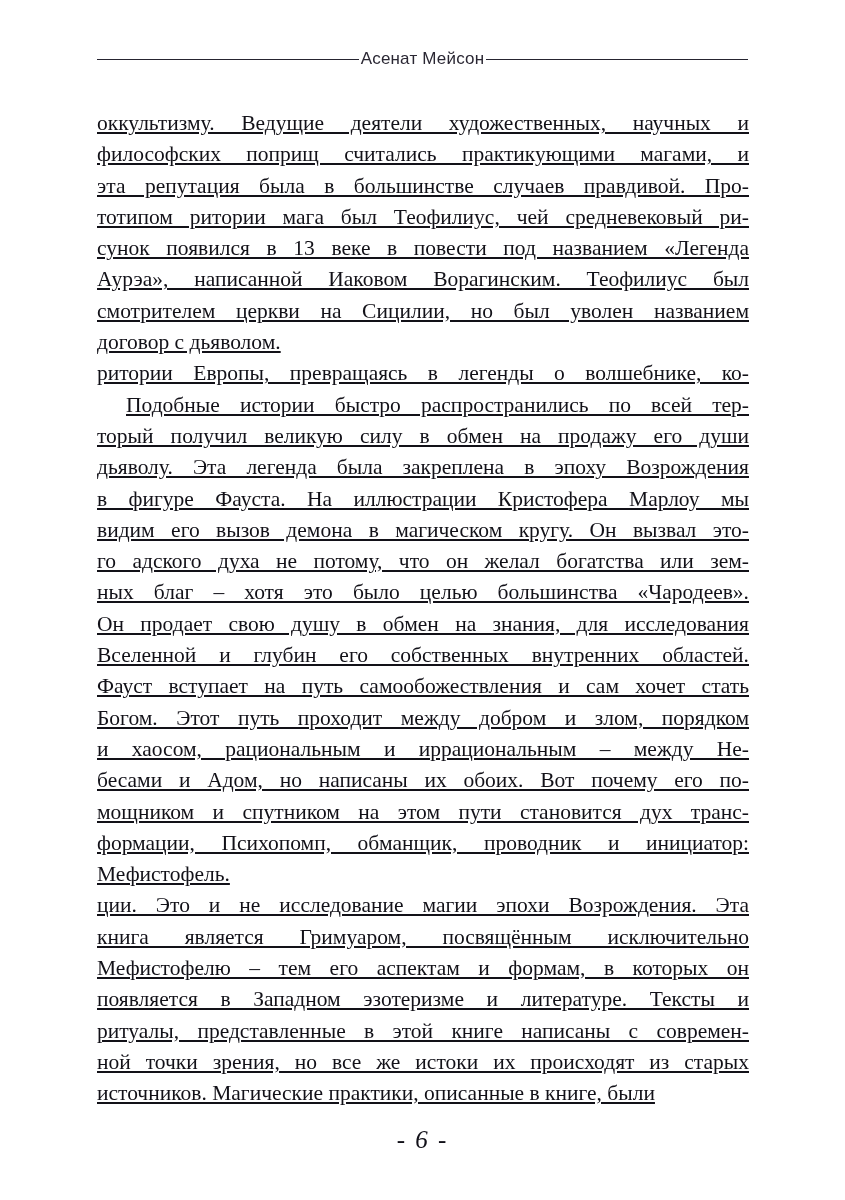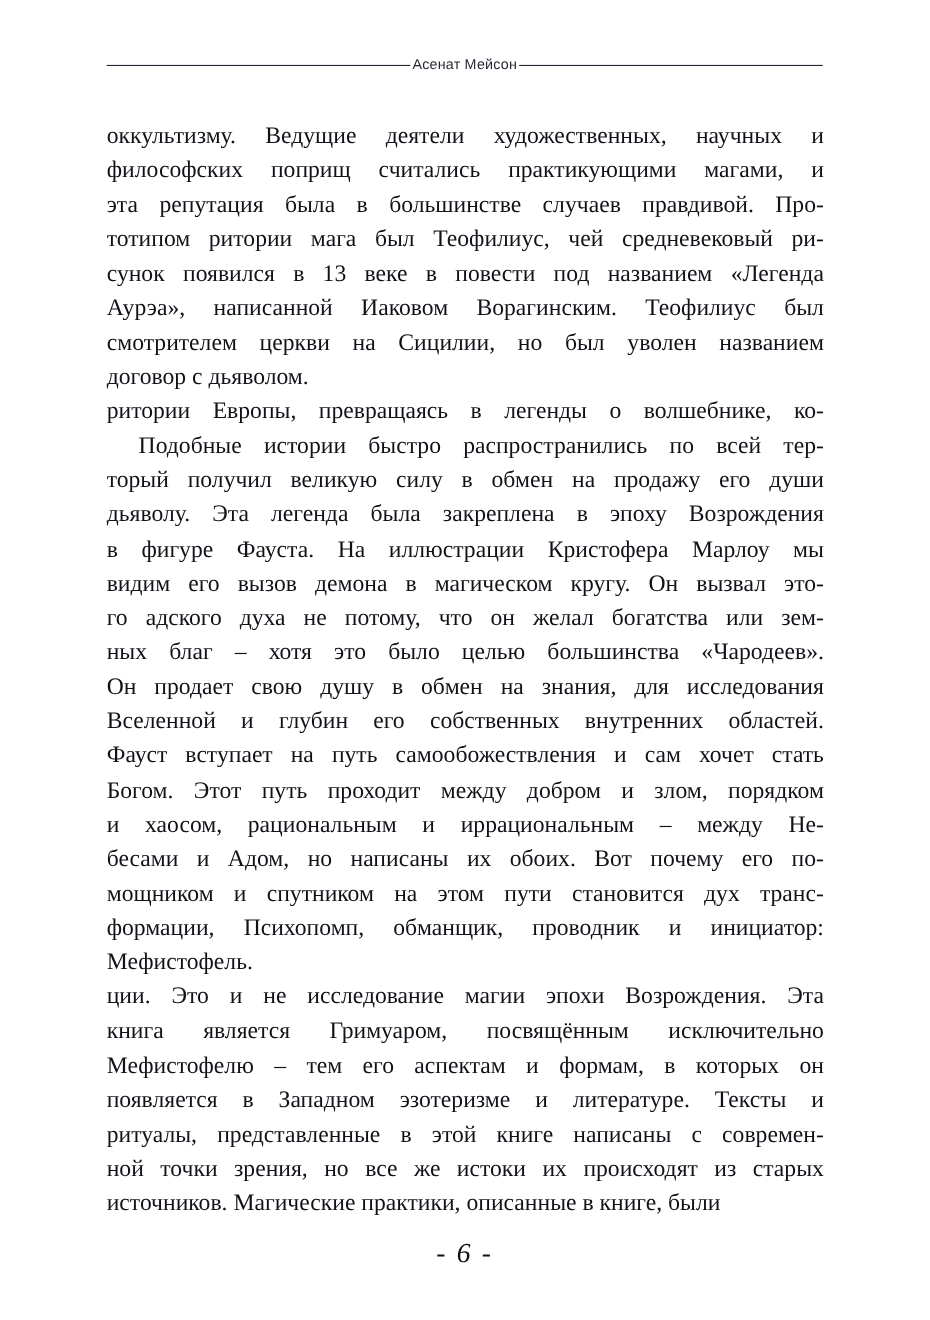--- a/index.html
+++ b/index.html
@@ -40,21 +40,21 @@
     flex: 1 1 auto;
     height: 1px;
     background: #262430;
     min-width: 10px;
   }
 
   .head-title {
     flex: 0 0 auto;
     padding: 0 2px;
     font-family: "Liberation Sans", "DejaVu Sans", sans-serif;
-    font-size: 13px;
+    font-size: 17px;
     font-weight: 400;
     letter-spacing: 0.2px;
     color: #2a2733;
     white-space: nowrap;
     line-height: 1;
     transform: translateY(-1px);
   }
 
   
   .textblock {
@@ -75,20 +75,21 @@
     hyphens: none;
   }
 
   
   .ln {
     display: block;
     white-space: nowrap;
     text-align: justify;
     text-align-last: justify;
     height: 31.3px;
+    text-decoration: underline;
   }
 
   
   .ln.last {
     text-align-last: left;
     text-align: center;
   }
 
   
   .ln.indent {

